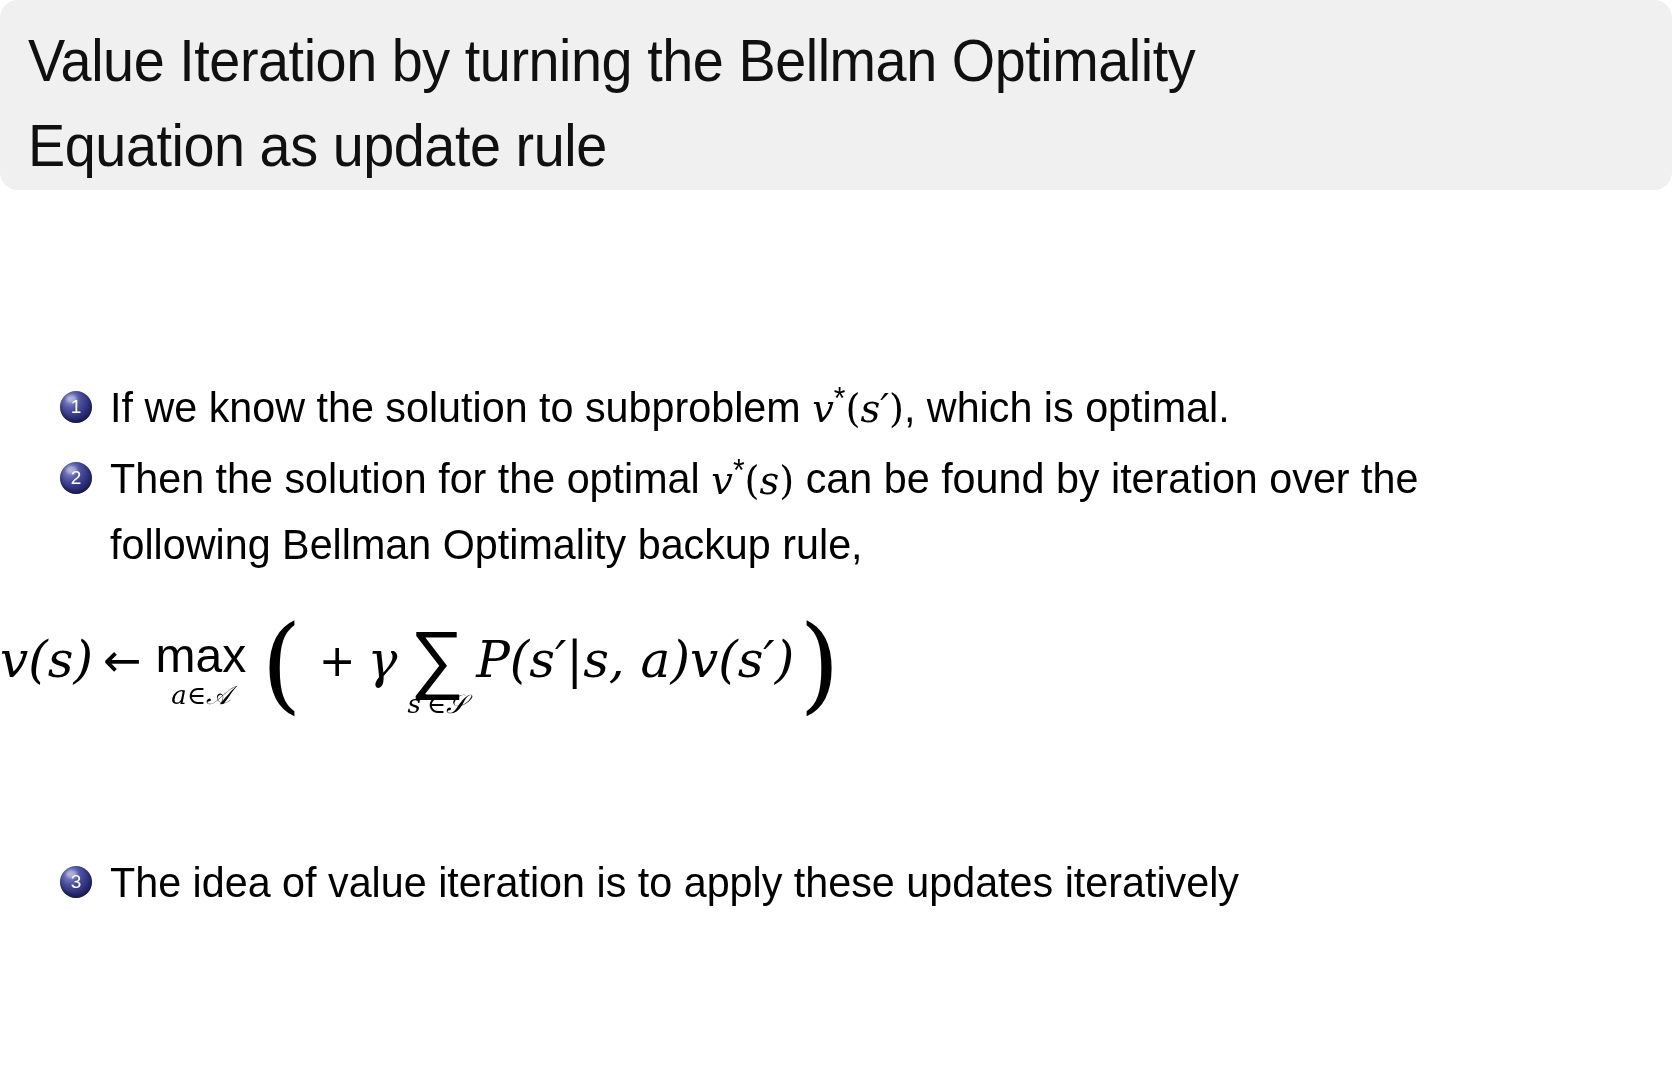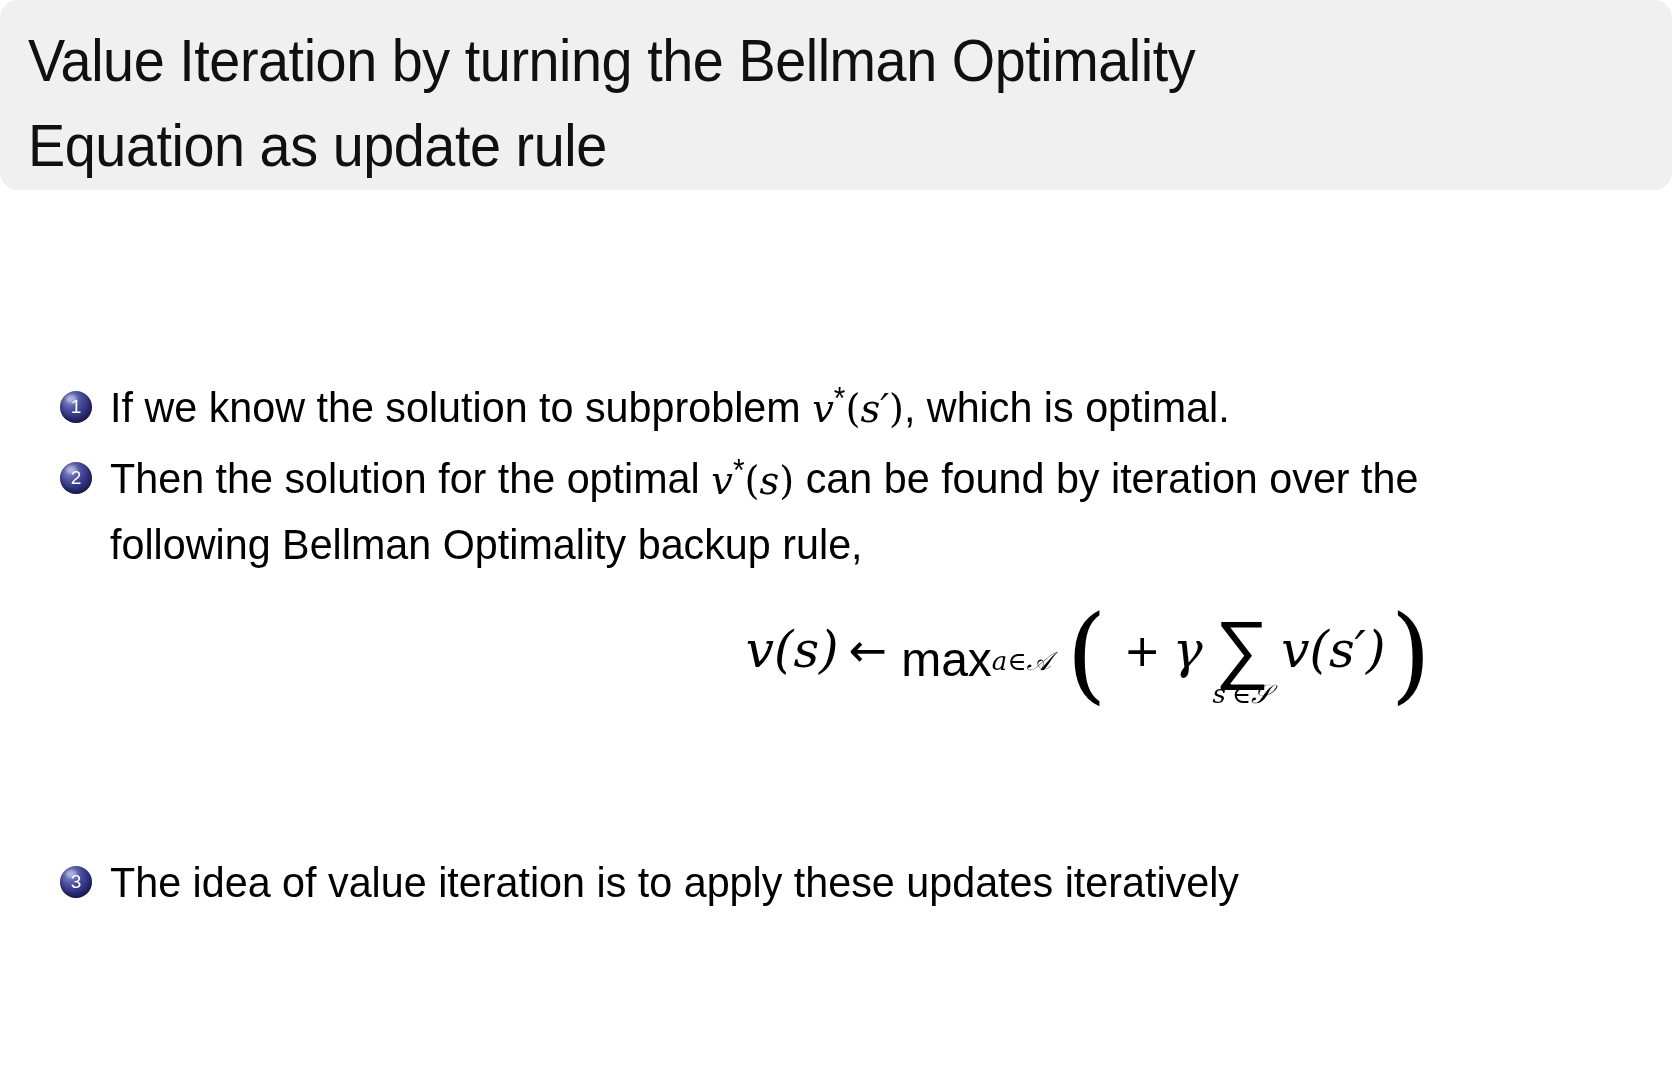--- a/index.html
+++ b/index.html
@@ -111,44 +111,44 @@
     font-style: normal;
     font-size: 0.78em;
     vertical-align: 0.42em;
     font-family: "Liberation Sans", sans-serif;
   }
 
   
   .equation-wrap {
     position: absolute;
     left: 0;
-    top: 415px;
+    top: 425px;
     width: 1436px;
-    text-align: right;
+    text-align: left;
   }
   .equation {
     display: inline-flex;
     align-items: center;
     justify-content: center;
     font-family: "DejaVu Serif", serif;
     font-style: italic;
     font-size: 50px;
     color: #000000;
     white-space: nowrap;
   }
   .eq-seg { display: inline-block; }
   .arrow {
     font-style: normal;
     font-family: "DejaVu Sans", sans-serif;
     margin: 0 14px 0 10px;
     font-size: 46px;
   }
   .op-max {
     display: inline-flex;
-    flex-direction: row;
+    flex-direction: column;
     align-items: center;
     font-style: normal;
     font-family: "Liberation Sans", sans-serif;
     margin-right: 10px;
     position: relative;
     top: 10px;
   }
   .op-max .m-main { font-size: 48px; line-height: 1; }
   .op-max .m-sub {
     font-size: 26px;
@@ -248,20 +248,21 @@
 
       <span class="plus-op">+</span>
 
       <span class="gamma">γ</span>
 
       <span class="sigma-op">
         <span class="s-glyph">∑</span>
         <span class="s-sub">s′∈𝒮</span>
       </span>
 
+      <span class="eq-seg">P(s′|s, a)</span>
 
       <span class="eq-seg">v(s′)</span>
 
       <span class="paren-big">)</span>
 
     </span>
   </div>
 
   <div class="final-item">
     <span class="bullet">3</span>

